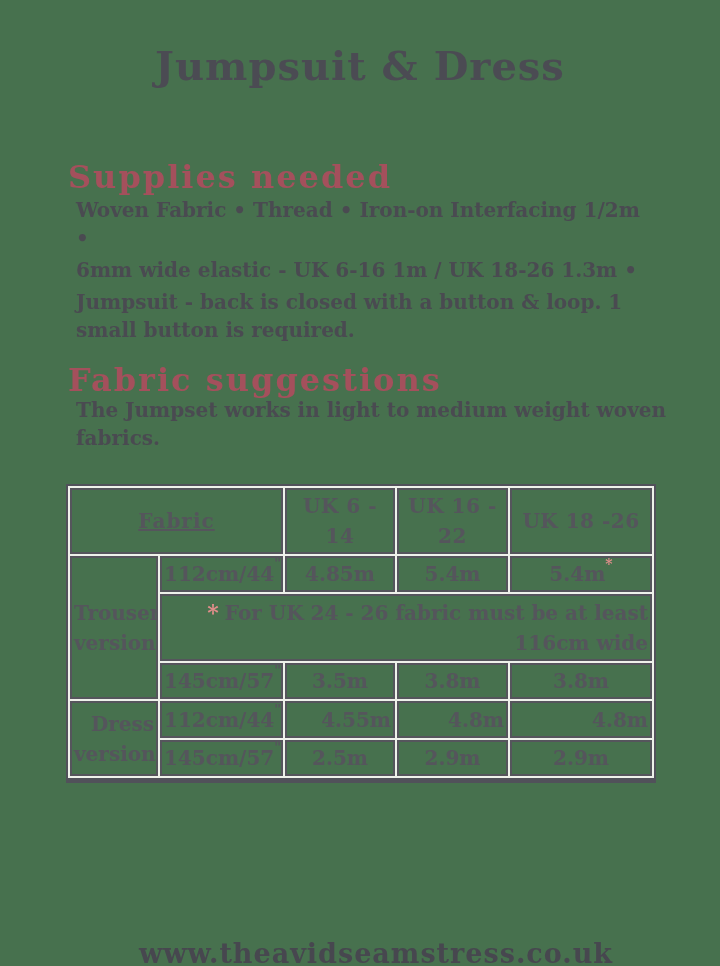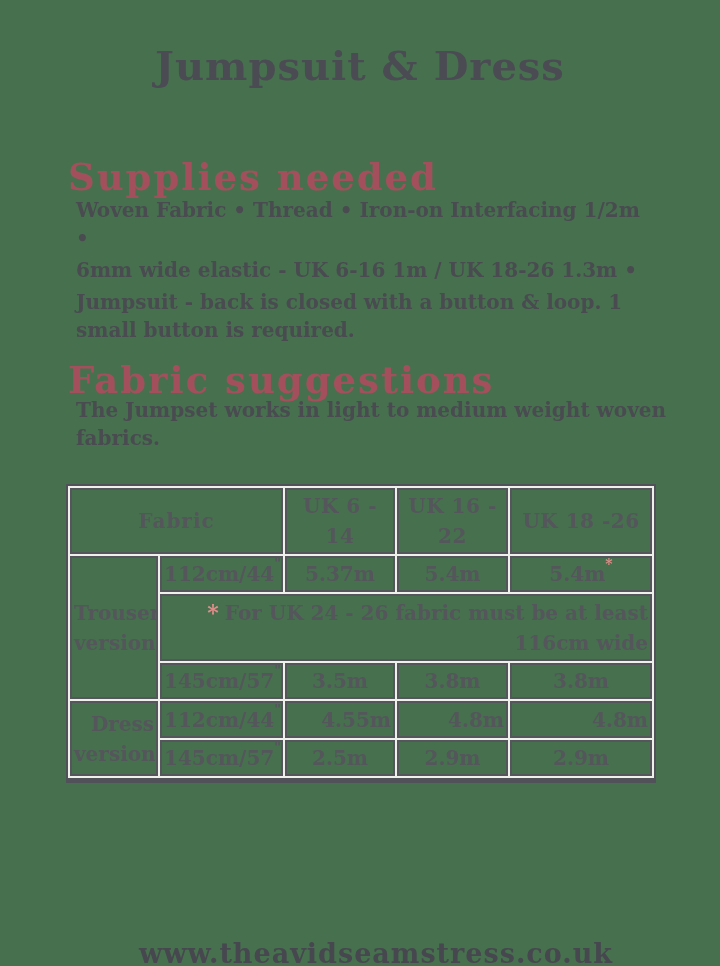--- a/index.html
+++ b/index.html
@@ -14,21 +14,21 @@
 
   
   .title-block{
     position:absolute;top:42px;left:0;width:720px;
     text-align:center;color:#4B4B53;
   }
   .title-line{font-size:40px;line-height:47px;letter-spacing:1px;}
 
   
   .red-heading{
-    margin:0;color:#A4505C;font-size:37px;line-height:32px;
+    margin:0;color:#A4505C;font-size:32px;line-height:32px;
     letter-spacing:2px;font-weight:bold;
   }
 
   
   .supplies{position:absolute;left:68px;top:161px;width:580px;color:#4A4A51;}
   .supplies .red-heading{margin-bottom:3px;}
   .body-line{margin:0 0 4px 8px;font-size:20px;line-height:28px;color:#4A4A51;}
 
   
   .fabric-sugg{position:absolute;left:68px;top:364px;width:620px;color:#4A4A51;}
@@ -57,21 +57,21 @@
 
   tr.hrow td{height:33px;}
   tr.r1 td{height:29px;}
   tr.rnote td{height:34px;text-align:right;}
   tr.r2 td{height:27px;}
   tr.r3 td{height:31px;text-align:right;}
   tr.r4 td{height:27px;}
 
   .fabric-cell{
     color:#A4505C;font-size:29px;letter-spacing:1px;
-    text-align:left;padding-left:12px;
+    text-align:left;padding-left:12px;text-decoration:underline;
   }
   .size-h{color:#A4505C;font-size:18px;letter-spacing:0.5px;}
   .version-cell{font-size:20px;line-height:30px;margin-top:44px;}
   .width-cell sup{font-size:13px;vertical-align:top;line-height:10px;}
   .note-cell{font-size:19px;}
   .star{
     color:#E18E8B;font-weight:bold;
   }
   sup.star{font-size:14px;vertical-align:top;line-height:10px;}
   .note-star{font-size:22px;margin-right:6px;}
@@ -117,21 +117,21 @@
         <tr class="hrow">
           <td colspan="2" class="fabric-cell wv-l wv-r">Fabric</td>
           <td class="size-h">UK 6 - 14</td>
           <td class="size-h">UK 16 - 22</td>
           <td class="size-h">UK 18 -26</td>
         </tr>
 
         <tr class="r1">
           <td rowspan="3" class="version-cell wv-l wv-r">Trouser version</td>
           <td class="width-cell wv-l wv-r"><span>112cm/44</span><sup>"</sup></td>
-          <td>5.37m</td>
+          <td>4.85m</td>
           <td>5.4m</td>
           <td><span>5.4m</span><sup class="star">*</sup></td>
         </tr>
 
         <tr class="rnote">
           <td colspan="4" class="note-cell wv-l"><span class="star note-star">*</span><span>For UK 24 - 26 fabric must be at least 116cm wide</span></td>
         </tr>
 
         <tr class="r2">
           <td class="width-cell wv-l wv-r"><span>145cm/57</span><sup>"</sup></td>

